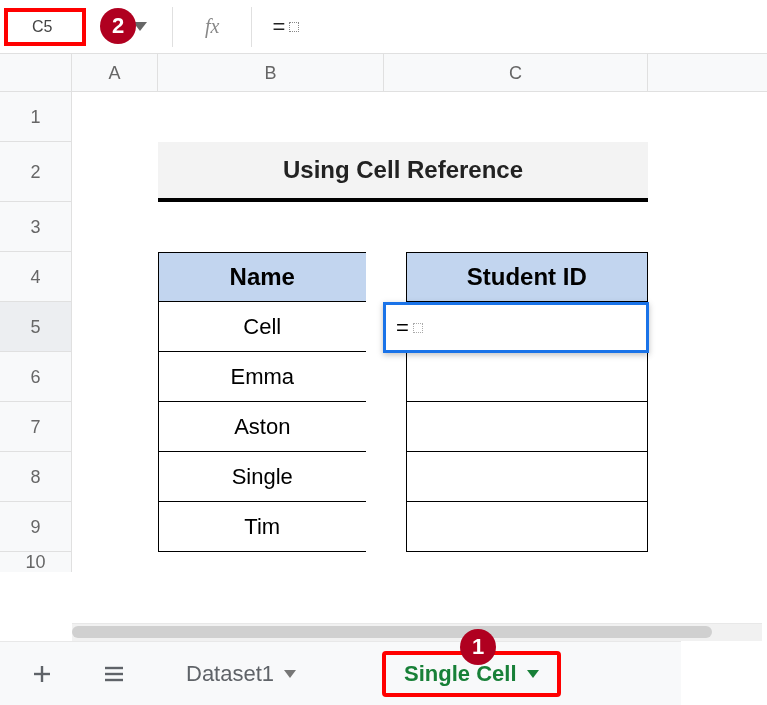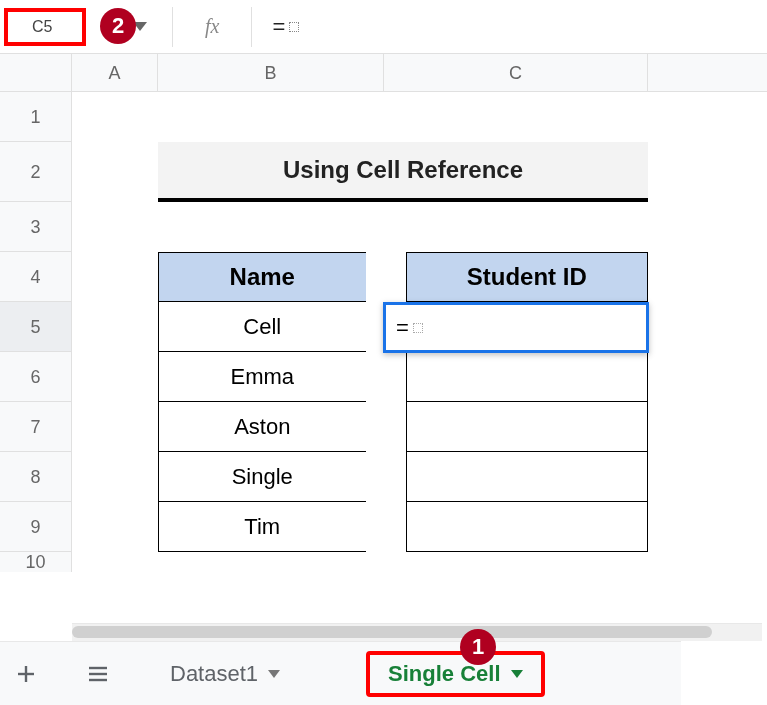--- a/index.html
+++ b/index.html
@@ -221,21 +221,21 @@
   
   .tab-bar {
     position: absolute;
     left: 0; bottom: 0;
     width: 681px;
     height: 64px;
     background: #f8f9fa;
     border-top: 1px solid #e8e8e8;
     display: flex;
     align-items: center;
-    padding: 0 4px;
+    padding: 0 20px;
     gap: 28px;
     z-index: 3;
   }
   .tab-btn {
     width: 44px; height: 44px;
     display: flex;
     align-items: center;
     justify-content: center;
     color: #5f6368;
     font-size: 28px;

